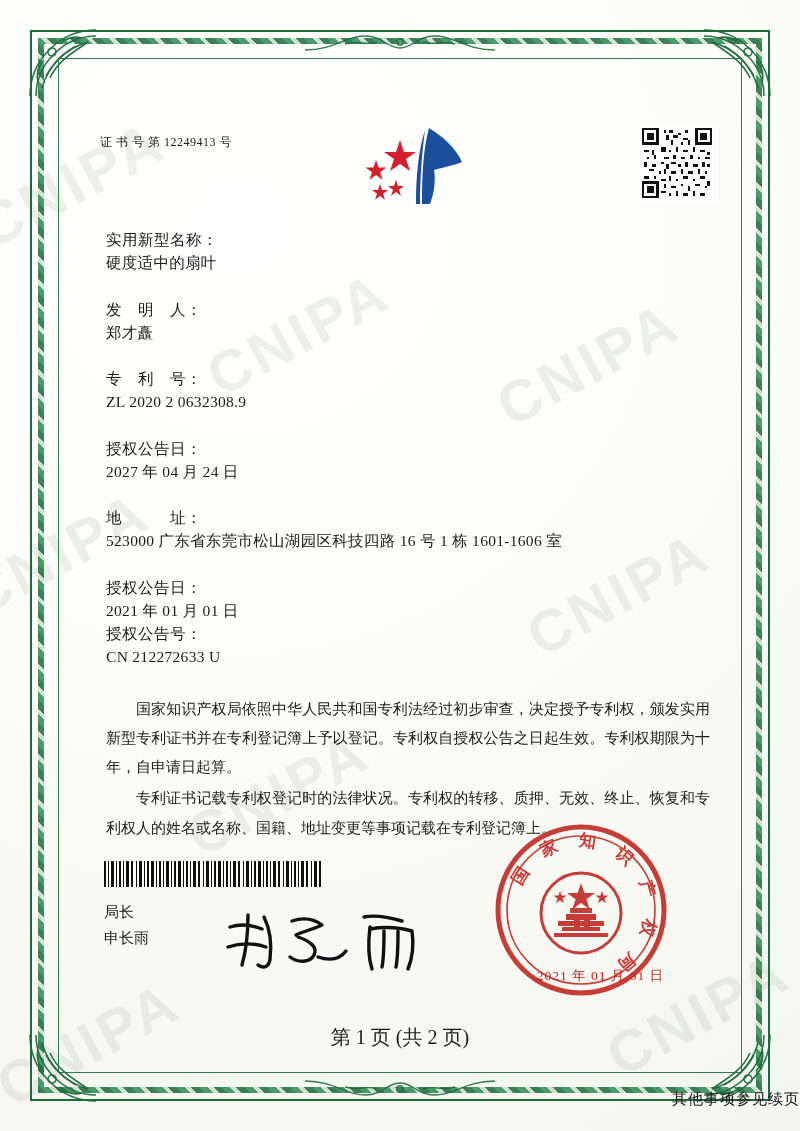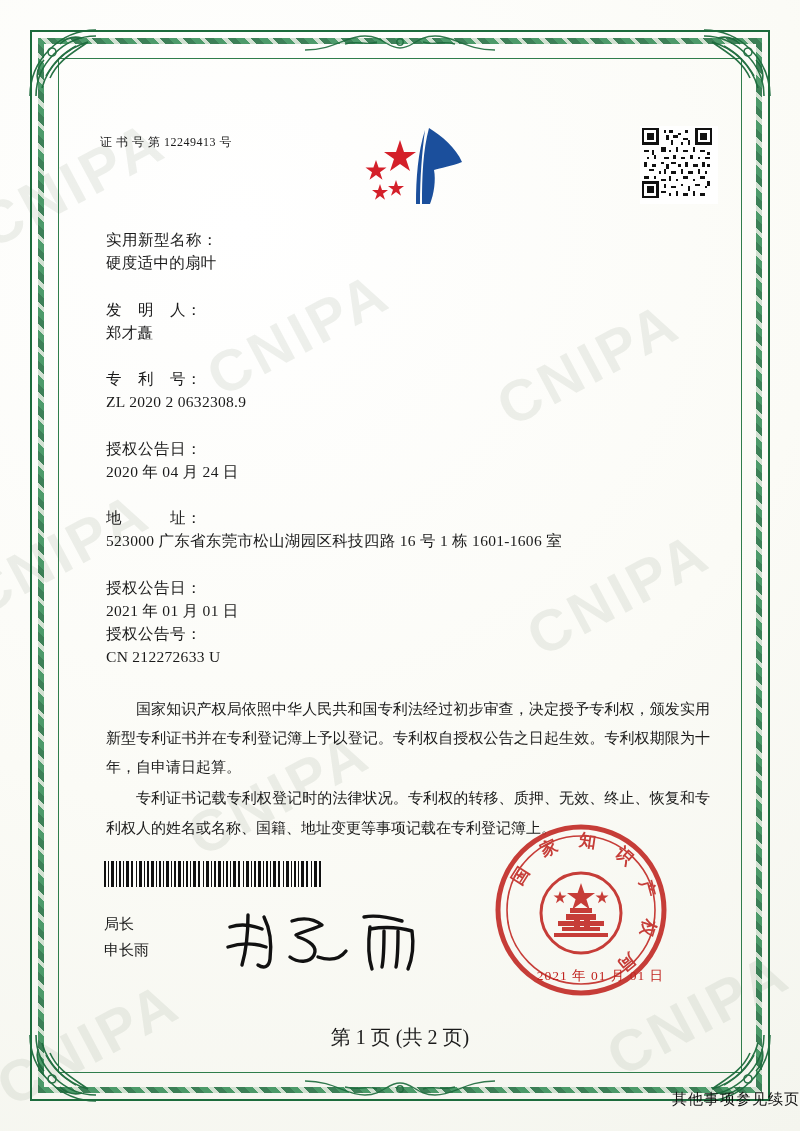--- a/index.html
+++ b/index.html
@@ -184,21 +184,21 @@
     left: 26px;
     bottom: 168px;
     width: 218px;
     height: 26px;
   }
 
   
   .sign {
     position: absolute;
     left: 26px;
-    bottom: 92px;
+    bottom: 104px;
     font-size: 15px;
     line-height: 1.75;
     margin-top: 14px;
   }
   .handwriting {
     position: absolute;
     left: 140px;
     bottom: 78px;
     width: 220px;
     height: 70px;
@@ -454,21 +454,21 @@
       <div class="field">
         <span class="f-label">发　明　人：</span>
         <span class="f-value">郑才矗</span>
       </div>
       <div class="field">
         <span class="f-label">专　利　号：</span>
         <span class="f-value">ZL 2020 2 0632308.9</span>
       </div>
       <div class="field">
         <span class="f-label">授权公告日：</span>
-        <span class="f-value">2020 年 04 月 24 日</span>
+        <span class="f-value">2027 年 04 月 24 日</span>
       </div>
       <div class="field">
         <span class="f-label">地　　　址：</span>
         <span class="f-value">523000 广东省东莞市松山湖园区科技四路 16 号 1 栋 1601-1606 室</span>
       </div>
       <div class="field inline-two">
         <span class="f-label">授权公告日：</span>
         <span class="f-value">2021 年 01 月 01 日</span>
         <span class="f-label2">授权公告号：</span>
         <span class="f-value">CN 212272633 U</span>

